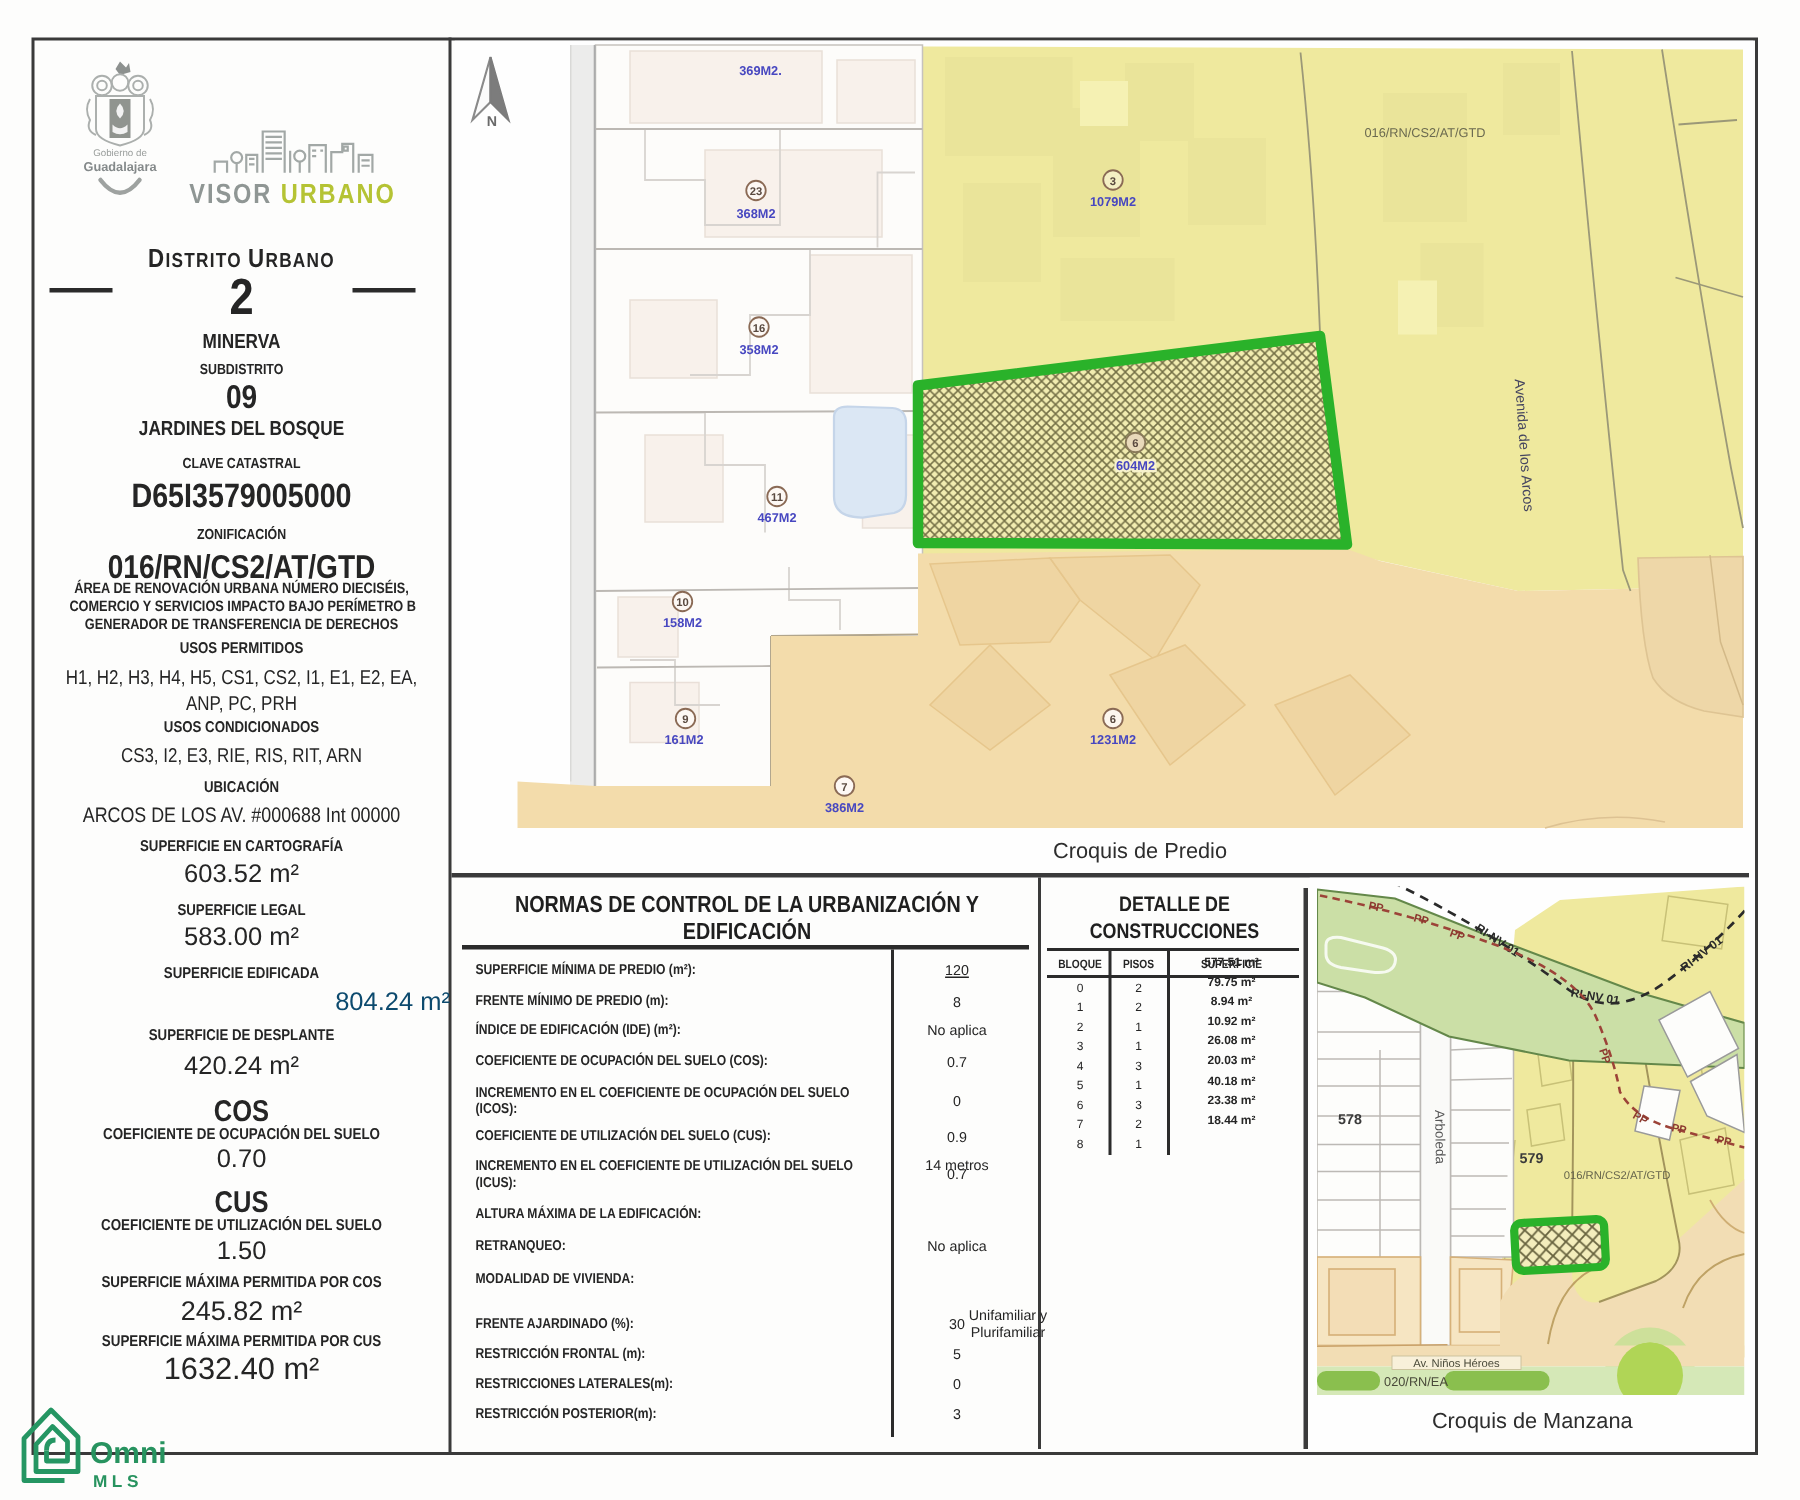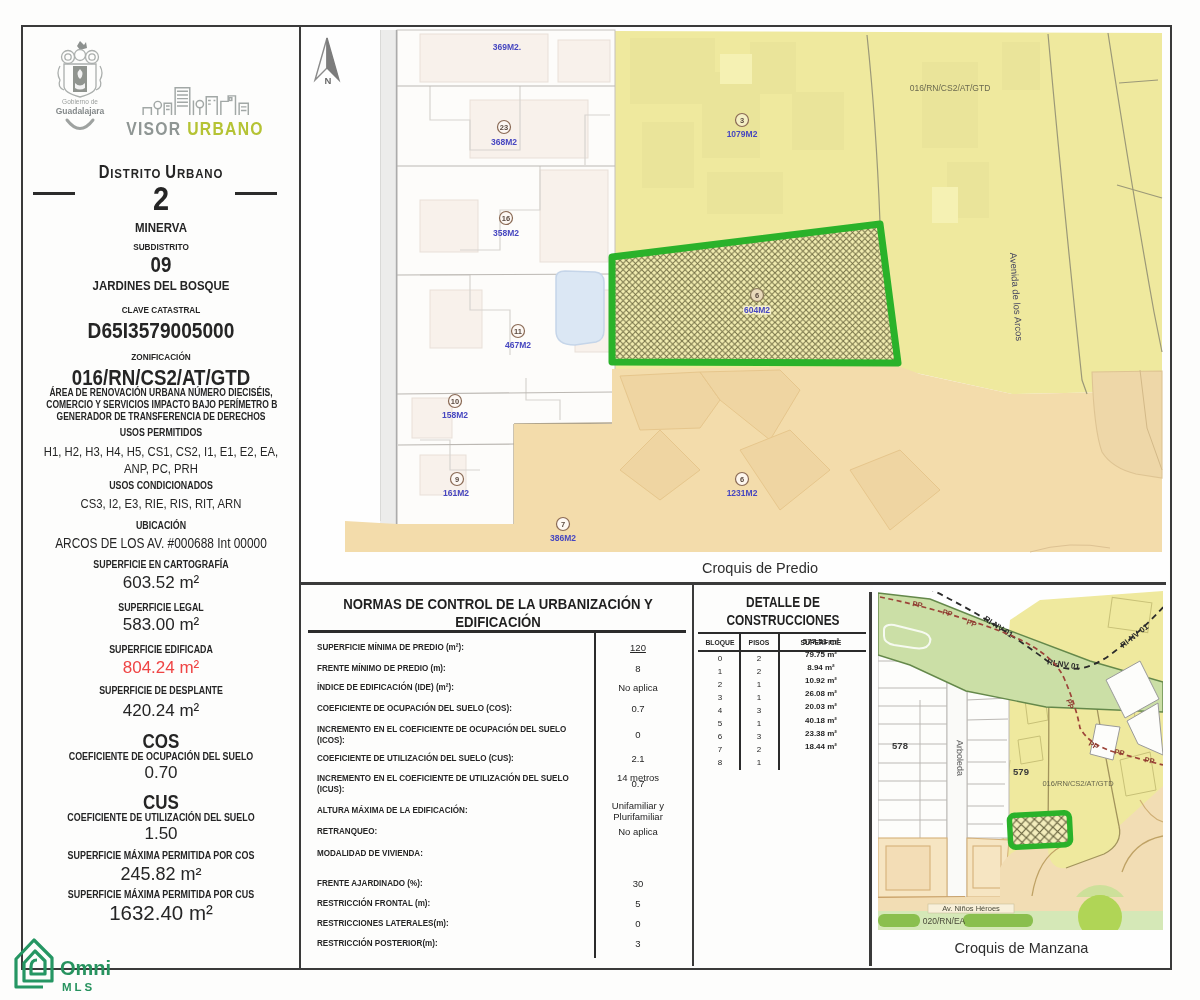--- a/index.html
+++ b/index.html
@@ -114,21 +114,21 @@
 <div class="abs ctr b" style="left:22px;top:559.0px;width:278px;font-size:10.4px;line-height:12.0px;color:#252525;transform:scaleX(0.85);white-space:nowrap;">SUPERFICIE EN CARTOGRAFÍA</div>
 
 <div class="abs ctr " style="left:22px;top:573.2px;width:278px;font-size:17px;line-height:19.5px;color:#252525;">603.52 m²</div>
 
 <div class="abs ctr b" style="left:22px;top:602.0px;width:278px;font-size:10.4px;line-height:12.0px;color:#252525;transform:scaleX(0.85);white-space:nowrap;">SUPERFICIE LEGAL</div>
 
 <div class="abs ctr " style="left:22px;top:615.2px;width:278px;font-size:17px;line-height:19.5px;color:#252525;">583.00 m²</div>
 
 <div class="abs ctr b" style="left:22px;top:644.0px;width:278px;font-size:10.4px;line-height:12.0px;color:#252525;transform:scaleX(0.85);white-space:nowrap;">SUPERFICIE EDIFICADA</div>
 
-<div class="abs ctr " style="left:22px;top:658.2px;width:278px;font-size:17px;line-height:19.5px;color:#ef4444;">804.24 m²</div>
+<div class="abs ctr " style="left:22px;top:658.2px;width:278px;font-size:17px;line-height:19.5px;color:#0c4a6e;text-align:right;">804.24 m²</div>
 
 <div class="abs ctr b" style="left:22px;top:685.0px;width:278px;font-size:10.4px;line-height:12.0px;color:#252525;transform:scaleX(0.85);white-space:nowrap;">SUPERFICIE DE DESPLANTE</div>
 
 <div class="abs ctr " style="left:22px;top:701.2px;width:278px;font-size:17px;line-height:19.5px;color:#252525;">420.24 m²</div>
 
 <div class="abs ctr b" style="left:22px;top:731.0px;width:278px;font-size:20px;line-height:20px;color:#252525;transform:scaleX(0.85);white-space:nowrap;">COS</div>
 
 <div class="abs ctr b" style="left:22px;top:750.0px;width:278px;font-size:10.5px;line-height:12.1px;color:#252525;transform:scaleX(0.85);white-space:nowrap;">COEFICIENTE DE OCUPACIÓN DEL SUELO</div>
 
 <div class="abs ctr " style="left:22px;top:763.2px;width:278px;font-size:17px;line-height:19.5px;color:#252525;">0.70</div>
@@ -162,33 +162,33 @@
 <div class="abs b nlab" style="top:681.25px;">ÍNDICE DE EDIFICACIÓN (IDE) (m²):</div>
 <div class="abs nval" style="top:681.5px;">No aplica</div>
 
 <div class="abs b nlab" style="top:702.25px;">COEFICIENTE DE OCUPACIÓN DEL SUELO (COS):</div>
 <div class="abs nval" style="top:702.5px;">0.7</div>
 
 <div class="abs b nlab" style="top:722.5px;">INCREMENTO EN EL COEFICIENTE DE OCUPACIÓN DEL SUELO<br>(ICOS):</div>
 <div class="abs nval" style="top:728.5px;">0</div>
 
 <div class="abs b nlab" style="top:752.25px;">COEFICIENTE DE UTILIZACIÓN DEL SUELO (CUS):</div>
-<div class="abs nval" style="top:752.5px;">2.1</div>
+<div class="abs nval" style="top:752.5px;">0.9</div>
 
 <div class="abs b nlab" style="top:771.5px;">INCREMENTO EN EL COEFICIENTE DE UTILIZACIÓN DEL SUELO<br>(ICUS):</div>
 <div class="abs nval" style="top:777.5px;">0.7</div>
 
 <div class="abs b nlab" style="top:804.25px;">ALTURA MÁXIMA DE LA EDIFICACIÓN:</div>
 <div class="abs nval" style="top:772px;">14 metros</div>
 
 <div class="abs b nlab" style="top:825.25px;">RETRANQUEO:</div>
 <div class="abs nval" style="top:825.5px;">No aplica</div>
 
 <div class="abs b nlab" style="top:846.5px;">MODALIDAD DE VIVIENDA:</div>
-<div class="abs nval" style="top:800px;line-height:11px;">Unifamiliar y<br>Plurifamiliar</div>
+<div class="abs nval" style="top:872px;line-height:11px;padding-left:34px;">Unifamiliar y<br>Plurifamiliar</div>
 
 <div class="abs b nlab" style="top:877.25px;">FRENTE AJARDINADO (%):</div>
 <div class="abs nval" style="top:877.5px;">30</div>
 
 <div class="abs b nlab" style="top:897.25px;">RESTRICCIÓN FRONTAL (m):</div>
 <div class="abs nval" style="top:897.5px;">5</div>
 
 <div class="abs b nlab" style="top:917.25px;">RESTRICCIONES LATERALES(m):</div>
 <div class="abs nval" style="top:917.5px;">0</div>
 

